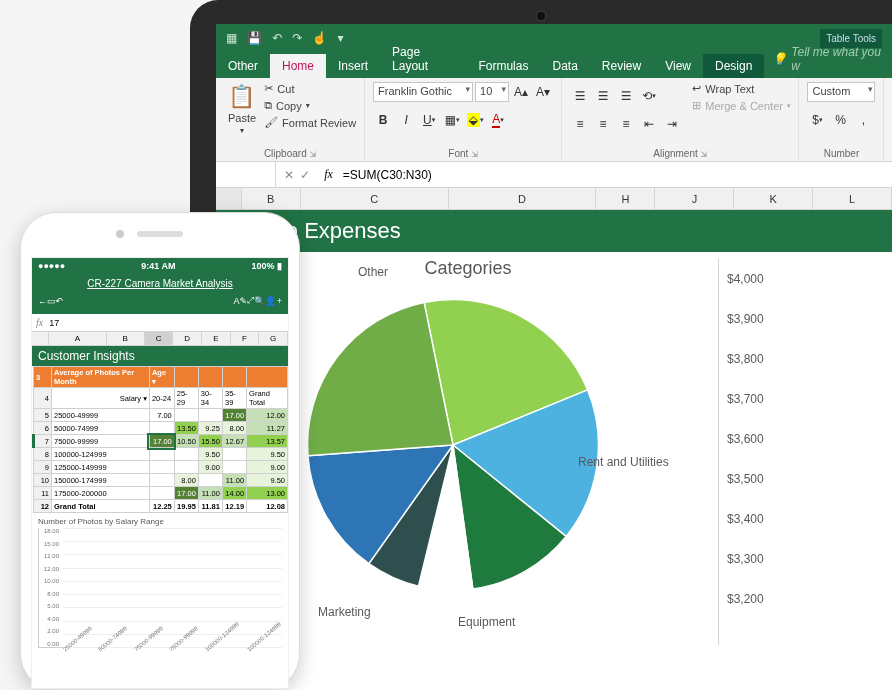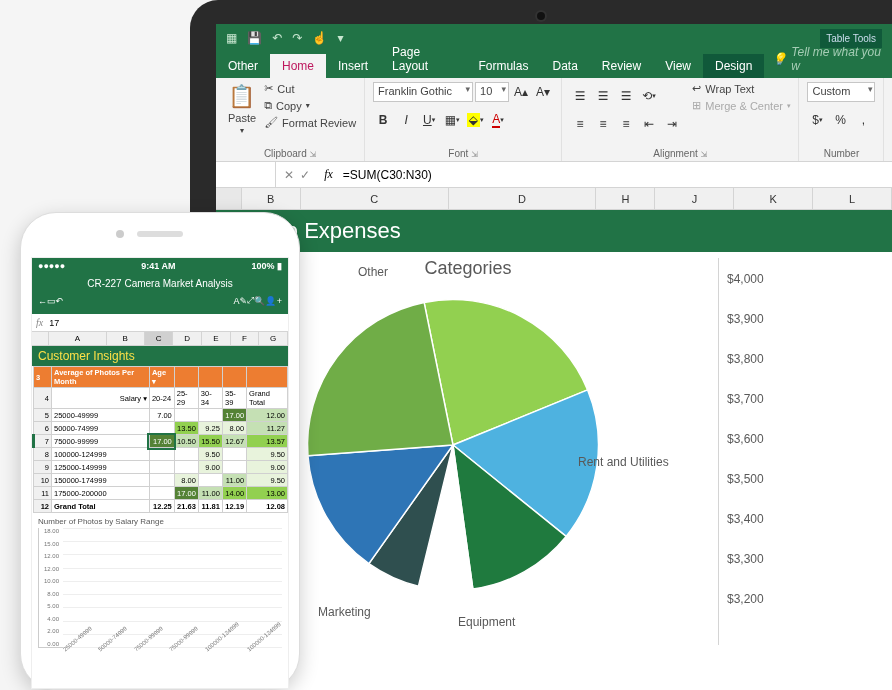--- a/index.html
+++ b/index.html
@@ -61,28 +61,28 @@
   
   .yaxis { width:60px; border-left:1px solid #d4d4d4; padding:14px 0 0 8px; font-size:12px; color:#595959; display:flex; flex-direction:column; gap:26px;}
 
   
   .phone { position:absolute; left:20px; top:212px; width:280px; height:478px; background:#fff; border:1px solid #ddd; border-radius:36px; box-shadow:0 6px 20px rgba(0,0,0,0.2); padding:44px 10px 0 10px;}
   .phone-speaker { position:absolute; top:18px; left:50%; transform:translateX(-50%); width:46px; height:6px; background:#ddd; border-radius:3px;}
   .phone-cam { position:absolute; top:17px; left:50%; margin-left:-44px; width:8px; height:8px; background:#ccc; border-radius:50%;}
   .phone-screen { width:100%; height:100%; background:#fff; border:1px solid #eee; overflow:hidden; font-size:9px;}
   .statusbar { height:16px; background:#217346; color:#fff; display:flex; align-items:center; justify-content:space-between; padding:0 6px; font-size:9px; font-weight:600;}
   .phone-hdr { background:#217346; color:#fff; padding:4px 6px 8px 6px;}
-  .phone-doc { font-size:10px; text-align:center; margin-bottom:6px;}
+  .phone-doc { font-size:10px; text-align:center; margin-bottom:6px;text-decoration:underline;}
   .phone-tb { display:flex; justify-content:space-between; align-items:center;}
   .ptb { color:#fff; fill:#fff; cursor:pointer;}
   .phone-fx { height:18px; border-bottom:1px solid #d4d4d4; display:flex; align-items:center; padding:0 4px;}
   .phone-fx .fxl { font-style:italic; font-family:serif; color:#888; font-size:10px; margin-right:6px;}
   .phone-cols { height:14px; display:flex; background:#f0f0f0; border-bottom:1px solid #d4d4d4; font-size:8px;}
   .phone-cols .pc { border-right:1px solid #d4d4d4; display:flex; align-items:center; justify-content:center;}
-  .phone-sheet-title { height:20px; background:#217346; color:#fde047; font-size:12px; display:flex; align-items:center; padding-left:6px;}
+  .phone-sheet-title { height:20px; background:#217346; color:#ffffff; font-size:12px; display:flex; align-items:center; padding-left:6px;}
   .pivot { width:100%; border-collapse:collapse; font-size:7.5px; }
   .pivot th, .pivot td { border:1px solid #d0d0d0; padding:1px 2px; text-align:right; height:13px;}
   .pivot .rowhdr { text-align:left; background:#fff;}
   .pivot-title-row td { background:#ed7d31; color:#fff; font-weight:600; text-align:left;}
   .pivot-title-row td:nth-child(2) { text-align:center;}
   .selected-cell { outline:2px solid #217346; background:#e2efe3;}
   .heat-1 { background:#fff;} .heat-2 {background:#e8f3dc;} .heat-3{background:#c5e0b4;} .heat-4{background:#92d050;} .heat-5{background:#548235;color:#fff;}
   .grand td{font-weight:700;}
   .row-sel td:first-child { border-left:3px solid #217346;}
   .row-sel { position:relative;}
@@ -417,21 +417,21 @@
             <td class=" "></td>
             <td class="heat-5 ">17.00</td>
             <td class="heat-3 ">11.00</td>
             <td class="heat-4 ">14.00</td>
             <td class="heat-4 ">13.00</td>
           </tr>
           <tr class="grand ">
             <td class="rownum-col">12</td>
             <td class="rowhdr">Grand Total</td>
             <td class=" ">12.25</td>
-            <td class=" ">21.63</td>
+            <td class=" ">19.95</td>
             <td class=" ">11.81</td>
             <td class=" ">12.19</td>
             <td class=" ">12.08</td>
           </tr>
         </tbody>
       </table>
     <div class="phone-chart">
       <div class="phone-chart-title">Number of Photos by Salary Range</div>
       <div class="pchart" id="pchart">
         <div class="pyaxis" id="pyaxis">

